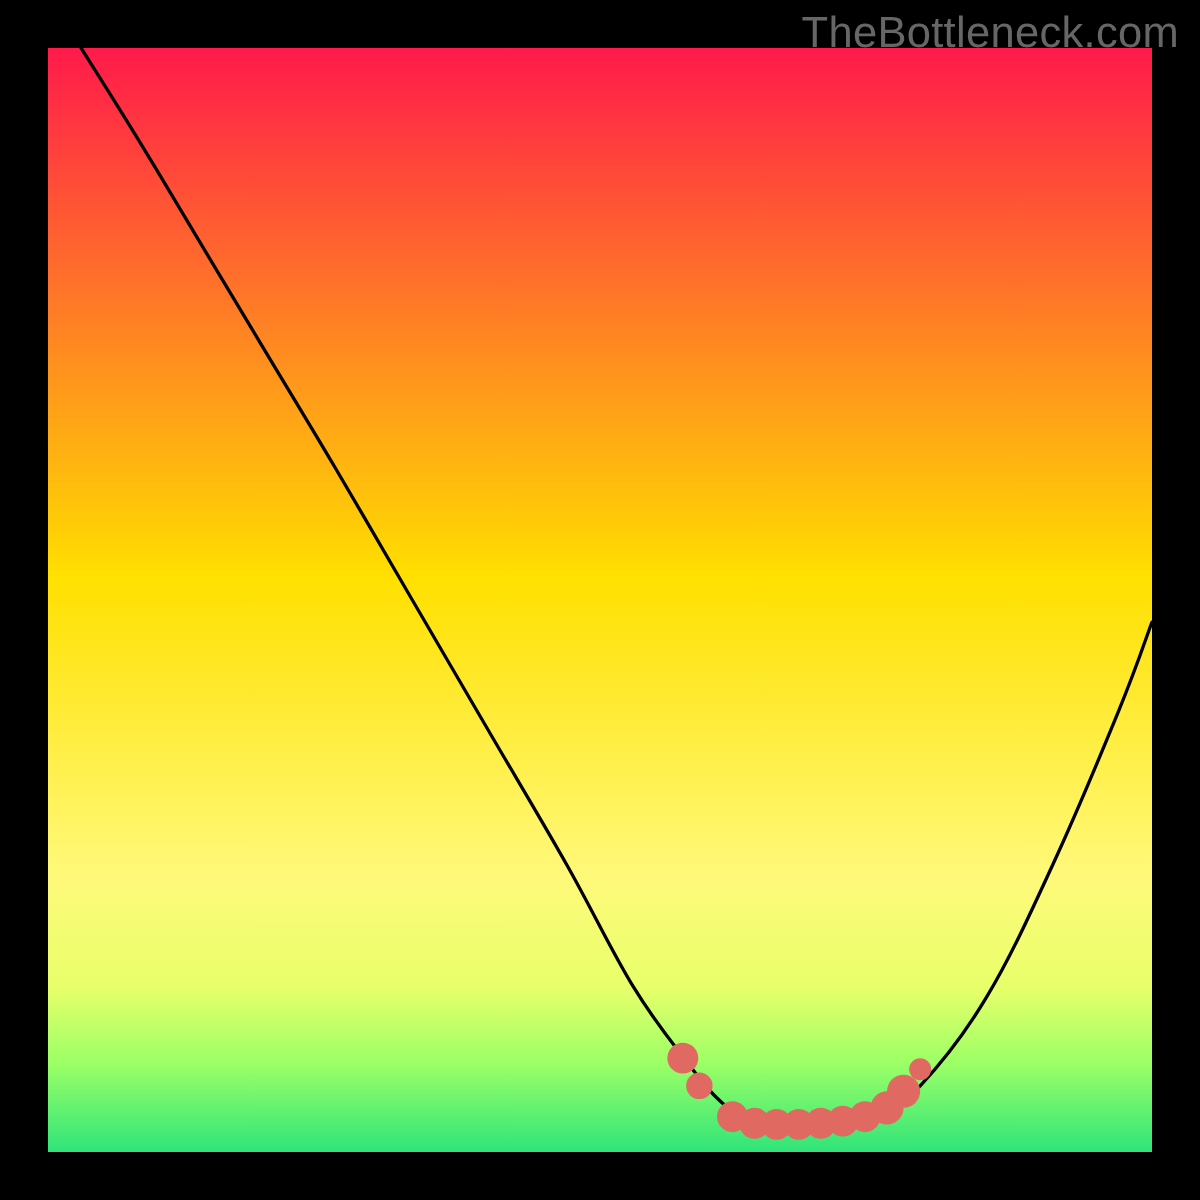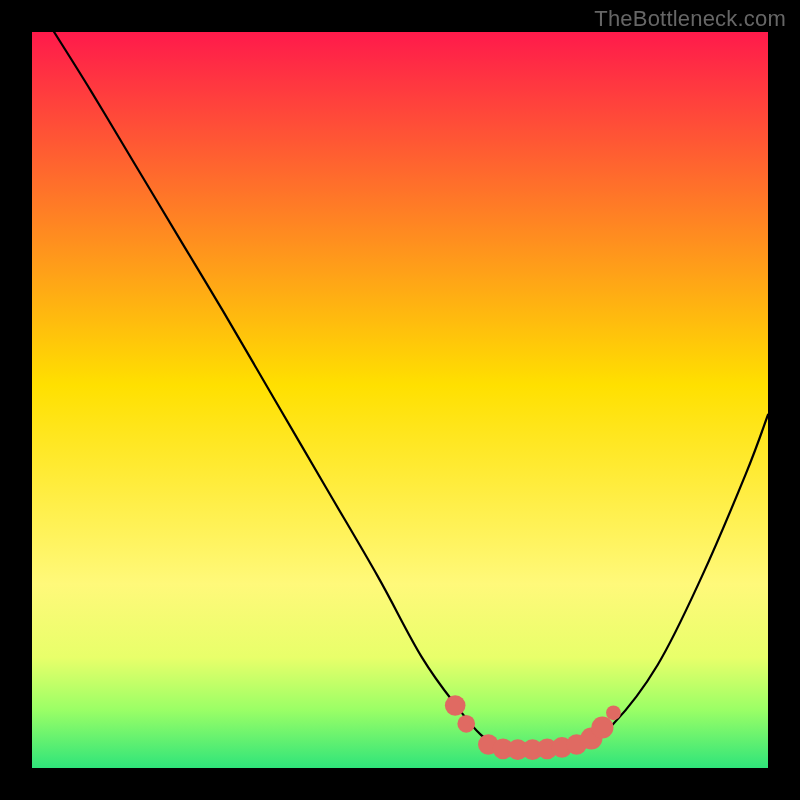--- a/index.html
+++ b/index.html
@@ -15,21 +15,21 @@
     width: 800px;
     height: 800px;
     background: #000;
   }
   .watermark {
     position: absolute;
     top: 6px;
     right: 14px;
     color: #666;
     font-family: Arial, Helvetica, sans-serif;
-    font-size: 22px;
+    font-size: 29px;
     font-weight: 400;
     letter-spacing: 0.2px;
     z-index: 10;
   }
   .plot-area {
     position: absolute;
     left: 32px;
     top: 32px;
     width: 736px;
     height: 736px;

